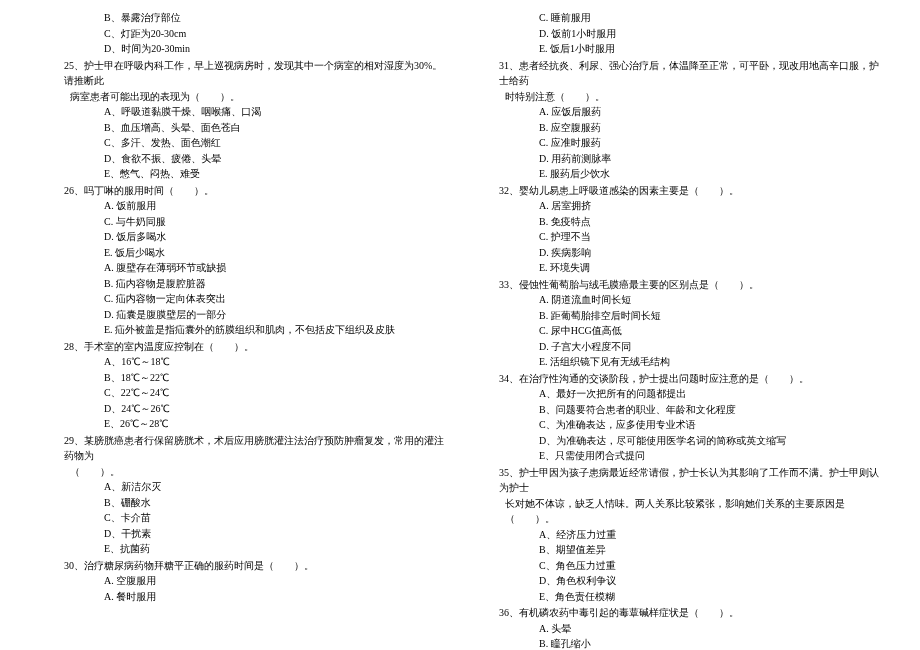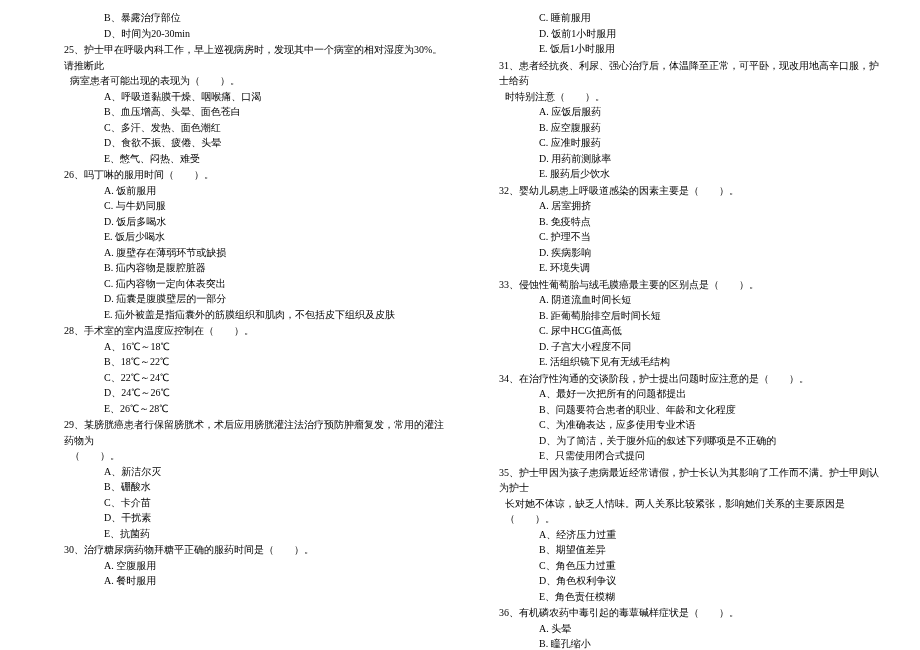--- a/index.html
+++ b/index.html
@@ -34,20 +34,21 @@
     .question-cont {
       padding-left: 16px;
     }
   </style>
 </head>
 <body>
 
 <div class="columns">
   <div class="col" id="left-col">
       <div class="option">B、暴露治疗部位</div>
+      <div class="option">C、灯距为20-30cm</div>
       <div class="option">D、时间为20-30min</div>
       <div class="question">25、护士甲在呼吸内科工作，早上巡视病房时，发现其中一个病室的相对湿度为30%。请推断此</div>
       <div class="question-cont">病室患者可能出现的表现为（　　）。</div>
       <div class="option">A、呼吸道黏膜干燥、咽喉痛、口渴</div>
       <div class="option">B、血压增高、头晕、面色苍白</div>
       <div class="option">C、多汗、发热、面色潮红</div>
       <div class="option">D、食欲不振、疲倦、头晕</div>
       <div class="option">E、憋气、闷热、难受</div>
       <div class="question">26、吗丁啉的服用时间（　　）。</div>
       <div class="option">A. 饭前服用</div>
@@ -96,21 +97,21 @@
       <div class="question">33、侵蚀性葡萄胎与绒毛膜癌最主要的区别点是（　　）。</div>
       <div class="option">A. 阴道流血时间长短</div>
       <div class="option">B. 距葡萄胎排空后时间长短</div>
       <div class="option">C. 尿中HCG值高低</div>
       <div class="option">D. 子宫大小程度不同</div>
       <div class="option">E. 活组织镜下见有无绒毛结构</div>
       <div class="question">34、在治疗性沟通的交谈阶段，护士提出问题时应注意的是（　　）。</div>
       <div class="option">A、最好一次把所有的问题都提出</div>
       <div class="option">B、问题要符合患者的职业、年龄和文化程度</div>
       <div class="option">C、为准确表达，应多使用专业术语</div>
-      <div class="option">D、为了简洁，关于腹外疝的叙述下列哪项是不正确的</div>
+      <div class="option">D、为准确表达，尽可能使用医学名词的简称或英文缩写</div>
       <div class="option">E、只需使用闭合式提问</div>
       <div class="question">35、护士甲因为孩子患病最近经常请假，护士长认为其影响了工作而不满。护士甲则认为护士</div>
       <div class="question-cont">长对她不体谅，缺乏人情味。两人关系比较紧张，影响她们关系的主要原因是（　　）。</div>
       <div class="option">A、经济压力过重</div>
       <div class="option">B、期望值差异</div>
       <div class="option">C、角色压力过重</div>
       <div class="option">D、角色权利争议</div>
       <div class="option">E、角色责任模糊</div>
       <div class="question">36、有机磷农药中毒引起的毒蕈碱样症状是（　　）。</div>
       <div class="option">A. 头晕</div>

